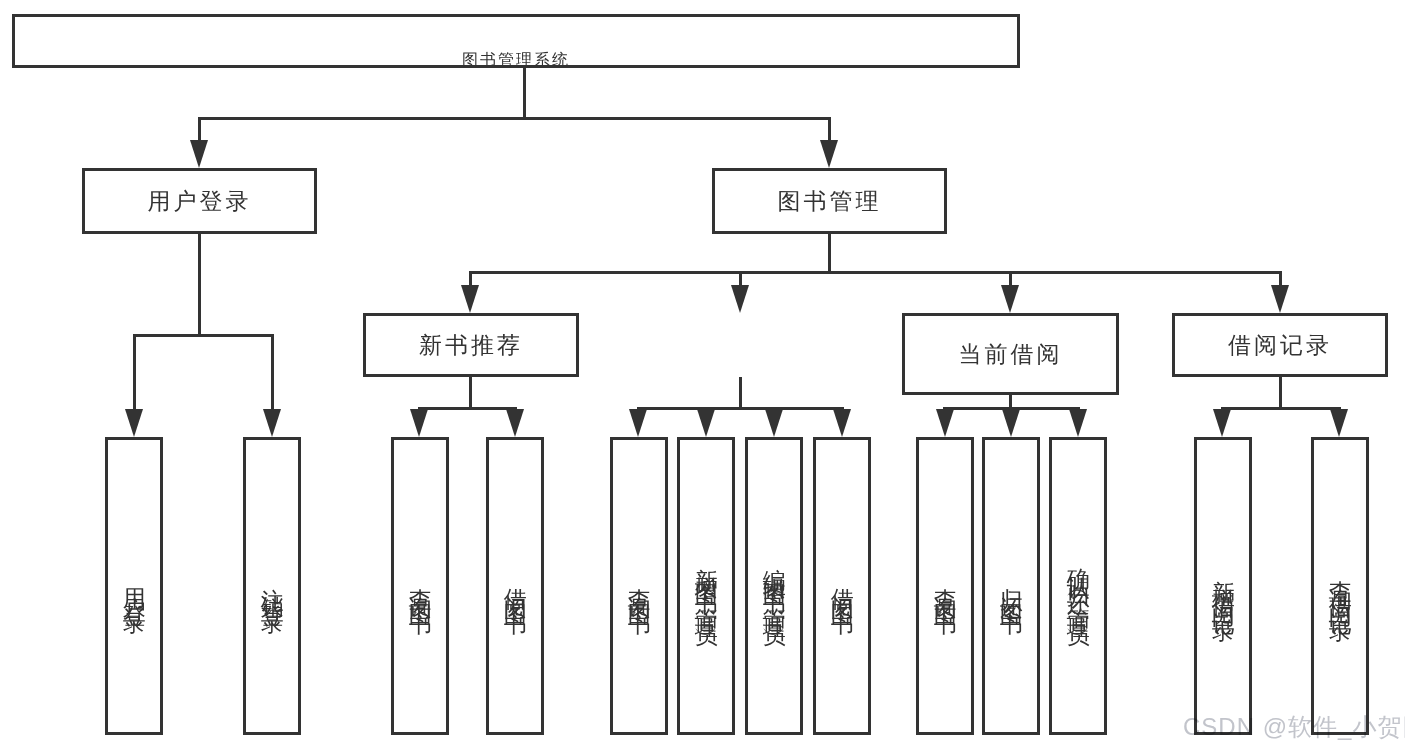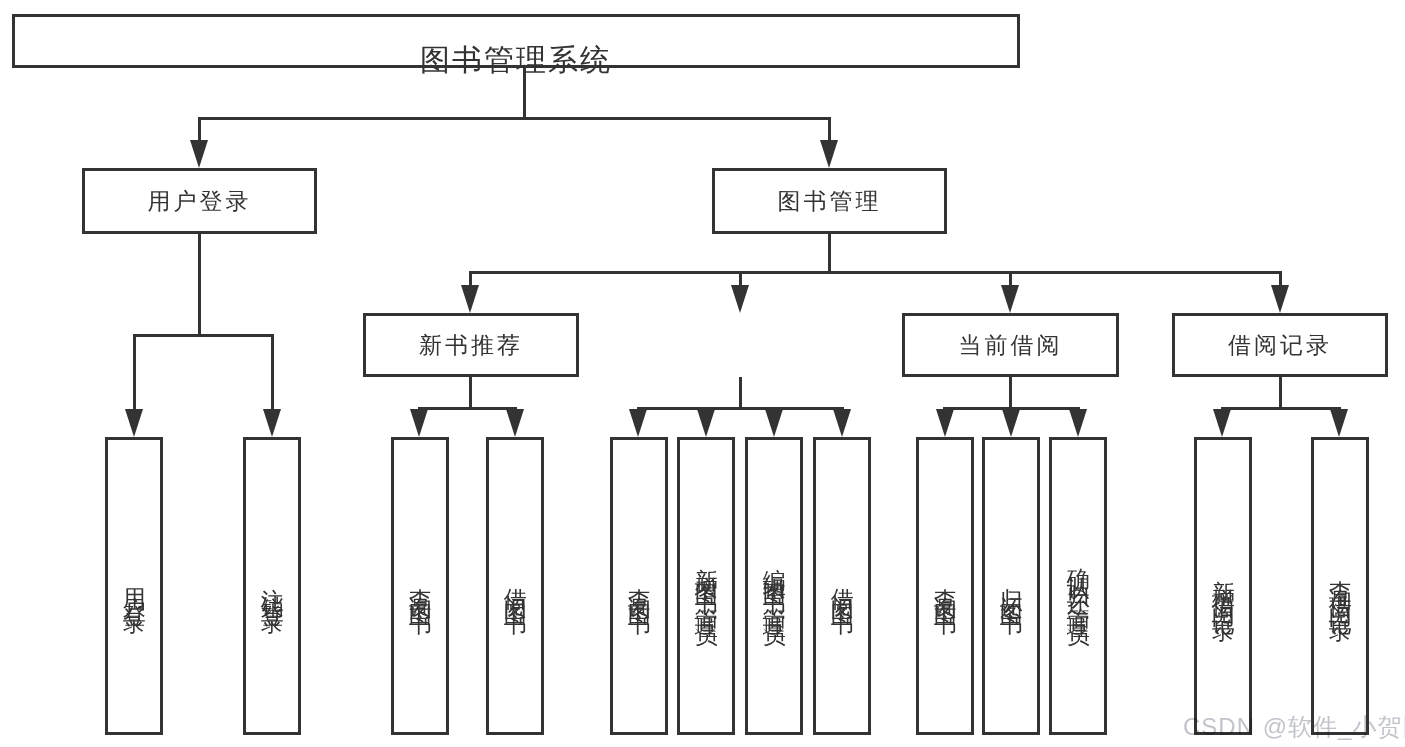--- a/index.html
+++ b/index.html
@@ -13,21 +13,21 @@
   .box {
     position:absolute;
     background:#ffffff;
     border:3px solid #333333;
     box-sizing:border-box;
     display:flex; align-items:center; justify-content:center;
     color:#333333;
     z-index:2;
   }
   .hbox span { font-size:23px; letter-spacing:3px; white-space:nowrap; }
-  .root span { font-size:30px; letter-spacing:2px;margin-top:39px; }
+  .root span { font-size:16px; letter-spacing:2px;margin-top:39px; }
   .leaf { top:437px; height:298px; width:58px; }
   .vtext {
     writing-mode:vertical-rl;
     text-orientation:mixed;
     font-size:23px;
     letter-spacing:8px;
     line-height:1.1;
     color:#333333;
   }
   .hline, .vline { position:absolute; background:#333333; z-index:1; }
@@ -113,21 +113,21 @@
   <div class="box hbox" style="left:82px; top:168px; width:235px; height:66px;">
     <span>用户登录</span>
   </div>
   <div class="box hbox" style="left:712px; top:168px; width:235px; height:66px;">
     <span>图书管理</span>
   </div>
 
   <div class="box hbox" style="left:363px; top:313px; width:216px; height:64px;">
     <span>新书推荐</span>
   </div>
-  <div class="box hbox" style="left:902px; top:313px; width:217px; height:64px;">
+  <div class="box hbox" style="left:902px; top:313px; width:217px; height:82px;">
     <span>当前借阅</span>
   </div>
   <div class="box hbox" style="left:1172px; top:313px; width:216px; height:64px;">
     <span>借阅记录</span>
   </div>
 
   <div class="box leaf" style="left:105px;">
     <span class="vtext">用户登录</span>
   </div>
   <div class="box leaf" style="left:243px;">

